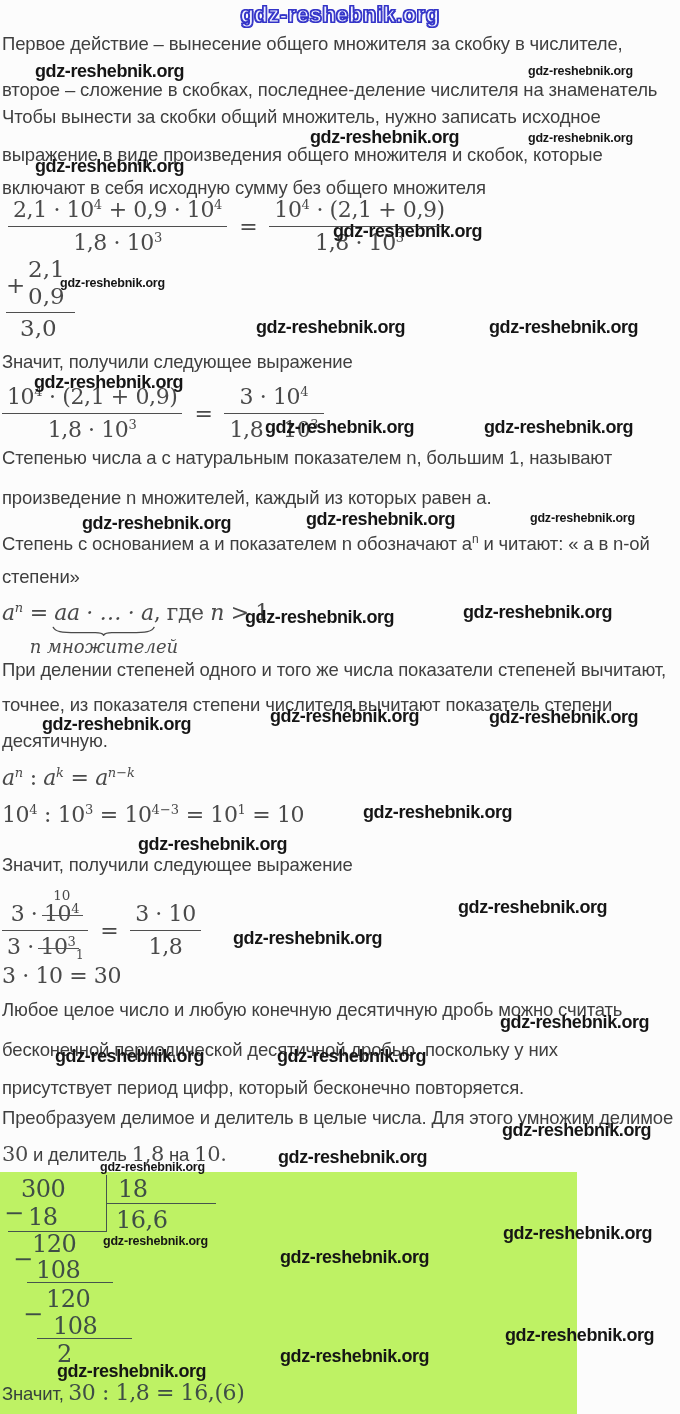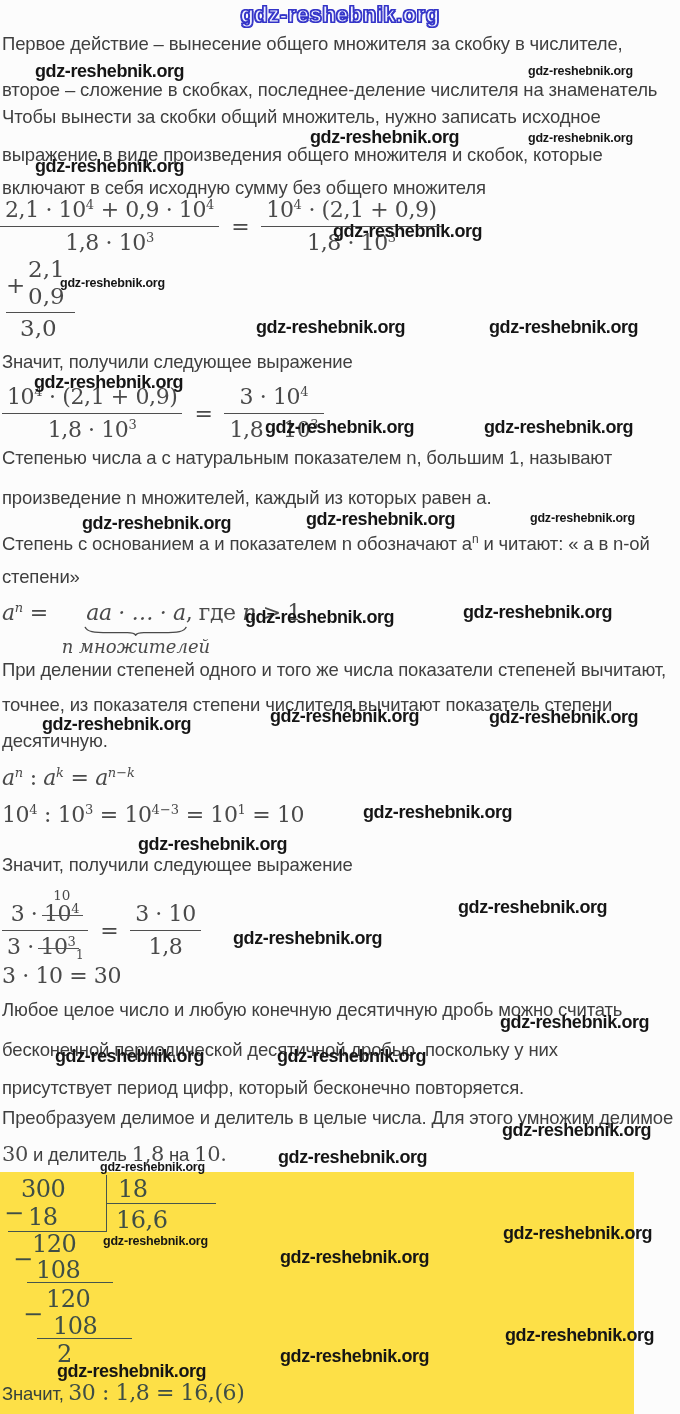--- a/index.html
+++ b/index.html
@@ -18,62 +18,62 @@
   .frac>.num{padding:0 5px 4px;}
   .frac>.den{border-top:1.7px solid #4f4f4f;padding:3px 5px 0;}
   
   .addcol{font-family:"DejaVu Serif","Liberation Serif",serif;font-size:23px;color:#4a4a4a;}
   .addwrap{display:inline-block;border-bottom:1.7px solid #4f4f4f;padding:0 10px 2px 0;}
   .addplus{position:absolute;left:0;top:16px;}
   .addrows{margin-left:22px;}
   .addrows>div{line-height:27px;}
   .addresult{margin-left:14px;line-height:27px;padding-top:2px;}
   
-  .ub{position:relative;display:inline-block;margin-left:32px;}
+  .ub{position:relative;display:inline-block;}
   .ub svg{position:absolute;top:calc(100% + 1px);left:-2px;width:calc(100% + 4px);height:10px;}
   .ub-label{position:absolute;top:calc(100% + 11px);left:50%;transform:translateX(-50%);
             font-size:13.5px;font-style:italic;letter-spacing:0;white-space:nowrap;}
   
   .cwrap{position:relative;display:inline-block;}
   .cxl{position:relative;display:inline-block;}
   .cxl::after{content:"";position:absolute;left:-2px;right:-3px;top:54%;border-top:1.6px solid #555;}
   .over10{position:absolute;bottom:calc(100% - 2px);left:50%;transform:translateX(-50%);
           font-size:13.5px;letter-spacing:0;}
   
   .wm{position:absolute;font-family:"Liberation Sans",sans-serif;font-weight:700;
       color:#151515;white-space:nowrap;z-index:5;}
   .wm-l{font-size:18px;letter-spacing:-0.4px;}
   .wm-s{font-size:12.5px;letter-spacing:-0.2px;}
   .hdr-wm{position:absolute;top:2px;left:50%;transform:translateX(-50%);z-index:5;
           font-weight:700;font-size:22px;letter-spacing:0.5px;color:#eef0ff;
           -webkit-text-stroke:1.2px #3434c8;
           text-shadow:-1px -1px 0 #3434c8,1px -1px 0 #3434c8,-1px 1px 0 #3434c8,1px 1px 0 #3434c8;}
   
-  .green{position:absolute;left:0;top:1172px;width:634px;height:242px;background:#fde047;}
+  .green{position:absolute;left:0;top:1172px;width:577px;height:242px;background:#bef264;}
   .dv{font-family:"DejaVu Serif","Liberation Serif",serif;font-size:24px;
       color:#3f4e46;letter-spacing:-0.5px;}
   .dl{position:absolute;border-top:1.6px solid #46554d;}
   .vl{position:absolute;border-left:1.6px solid #46554d;}
   .concl-math{font-family:"DejaVu Serif","Liberation Serif",serif;font-size:22px;
               color:#3f4e46;letter-spacing:-0.4px;}
 </style>
 </head>
 <body>
 
 <div class="page">
 
   <div class="hdr-wm">gdz-reshebnik.org</div>
 
   <div class="abs txt" style="left:2px;top:33px">Первое действие – вынесение общего множителя за скобку в числителе,</div>
   <div class="abs txt" style="left:2px;top:79px">второе – сложение в скобках, последнее-деление числителя на знаменатель</div>
   <div class="abs txt" style="left:2px;top:106px">Чтобы вынести за скобки общий множитель, нужно записать исходное</div>
   <div class="abs txt" style="left:2px;top:144px">выражение в виде произведения общего множителя и скобок, которые</div>
   <div class="abs txt" style="left:2px;top:177px">включают в себя исходную сумму без общего множителя</div>
 
-  <div class="abs math feq" style="left:0;top:197px">
+  <div class="abs math feq" style="left:8px;top:197px">
     <span class="frac">
       <span class="num"><span>2,1 · 10</span><sup>4</sup><span> + 0,9 · 10</span><sup>4</sup></span>
       <span class="den"><span>1,8 · 10</span><sup>3</sup></span>
     </span>
     <span>=</span>
     <span class="frac">
       <span class="num"><span>10</span><sup>4</sup><span> · (2,1 + 0,9)</span></span>
       <span class="den"><span>1,8 · 10</span><sup>3</sup></span>
     </span>
   </div>

